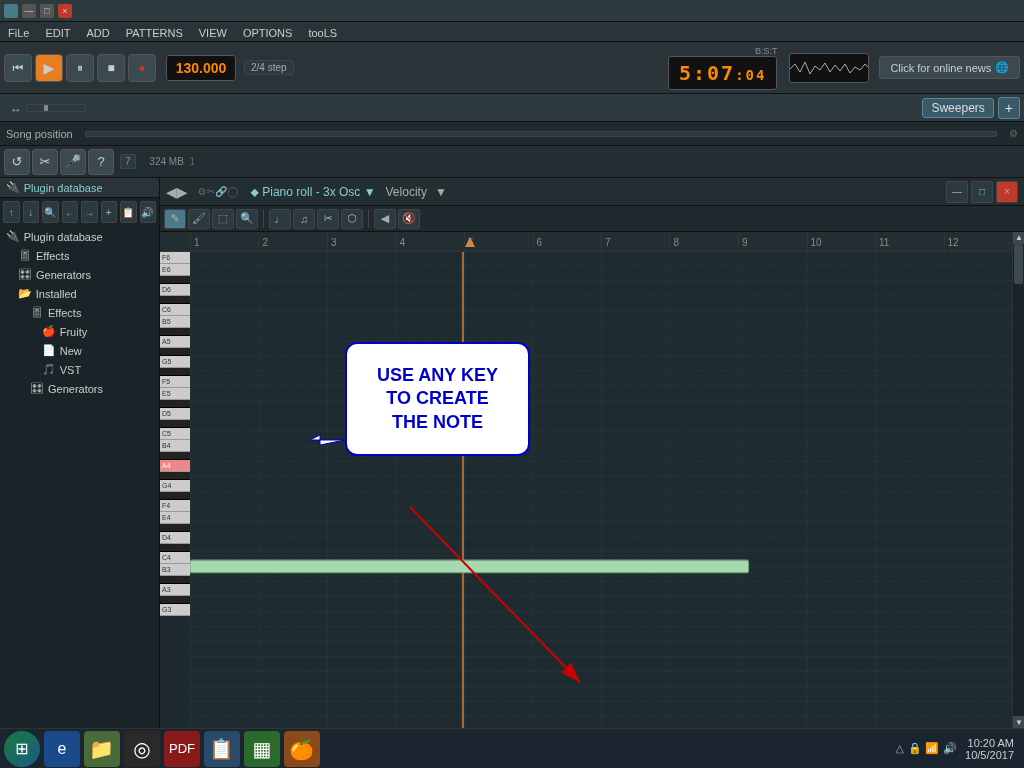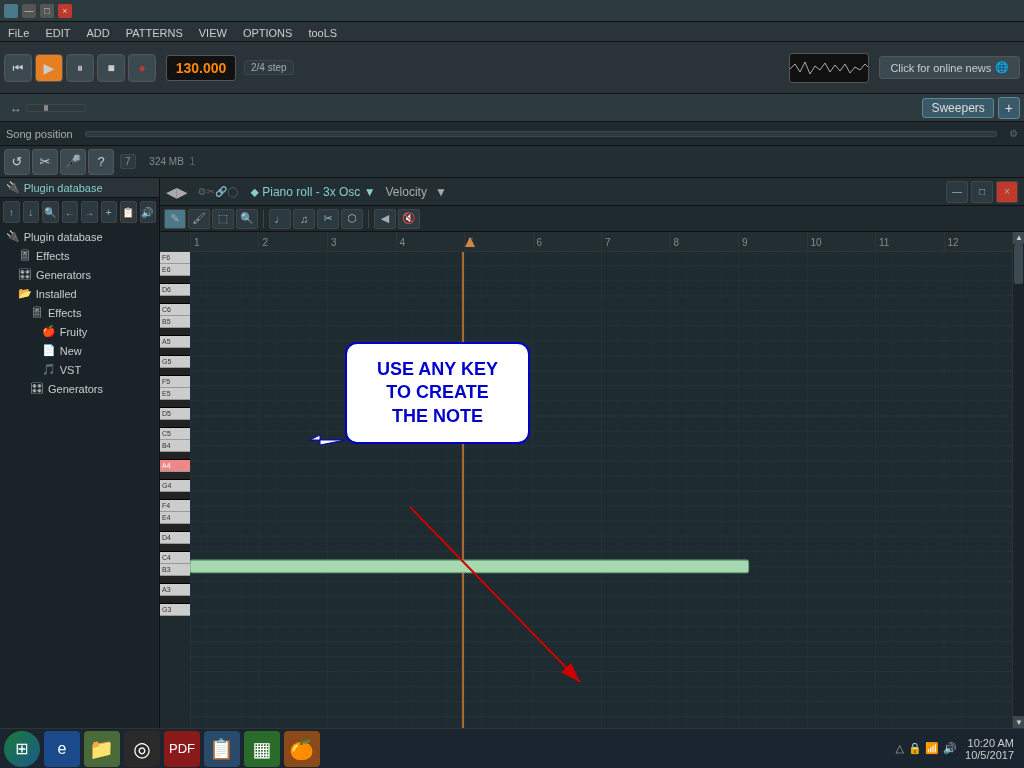--- a/index.html
+++ b/index.html
@@ -186,20 +186,27 @@
     <div class="transport-btn" style="font-size:12px;">■</div>
     <div class="transport-btn" style="font-size:12px;color:#c0392b;">●</div>
   </div>
 
   <div id="bpm-display" style="margin-left:6px;">130.000</div>
 
   <div id="step-label" style="margin-left:4px;">2/4 step</div>
 
   <div style="flex:1;"></div>
 
+  <div style="display:flex;flex-direction:column;align-items:flex-end;margin-right:8px;">
+    <span style="font-size:9px;color:#888;">B:S:T</span>
+    <div id="time-display">
+      
+      5:07<span style="font-size:14px;color:#ff8800;">:04</span>
+    </div>
+  </div>
 
   <div style="width:80px;height:30px;background:#111;border:1px solid #555;border-radius:3px;margin-right:6px;overflow:hidden;">
     <svg width="80" height="30" viewBox="0 0 80 30">
       <polyline points="0,15 5,10 10,18 15,8 20,20 25,12 30,16 35,9 40,18 45,11 50,17 55,10 60,19 65,13 70,16 75,10 80,15" fill="none" stroke="#aaa" stroke-width="1"></polyline>
     </svg>
   </div>
 
   <div id="online-news-btn">
     <span>Click for online news</span>
     <span>🌐</span>
@@ -449,21 +456,21 @@
             </defs>
             <rect width="780" height="380" fill="url(#grid-h)"></rect>
             <rect width="780" height="380" fill="url(#grid-v)" opacity="0.6"></rect>
 
             <rect x="258" y="0" width="2" height="380" fill="#cc7733" opacity="0.8"></rect>
 
             <rect x="0" y="246" width="530" height="10" rx="2" fill="#a8d8b0" stroke="#6aaa78" stroke-width="1"></rect>
 
           </svg>
 
-          <div id="tooltip-popup" style="position:absolute;top:90px;left:155px;z-index:100;background:white;border:2px solid #0000cc;border-radius:12px;padding:14px 20px;text-align:center;width:185px;">
+          <div id="tooltip-popup" style="position:absolute;top:90px;left:155px;z-index:100;background:white;border:2px solid #0000cc;border-radius:12px;padding:20px 20px;text-align:center;width:185px;">
             <div style="font-size:18px;font-weight:bold;color:#0000cc;line-height:1.3;">USE ANY KEY TO CREATE THE NOTE</div>
           </div>
 
           <svg style="position:absolute;top:0;left:0;width:100%;height:100%;z-index:99;pointer-events:none;">
 
             <polygon points="155,188 120,188 130,183 130,193" fill="white" stroke="#0000cc" stroke-width="1"></polygon>
 
             <line x1="220" y1="255" x2="390" y2="430" stroke="#cc0000" stroke-width="2" marker-end="url(#arrow-red)"></line>
             <defs>
               <marker id="arrow-red" markerWidth="10" markerHeight="7" refX="10" refY="3.5" orient="auto">

